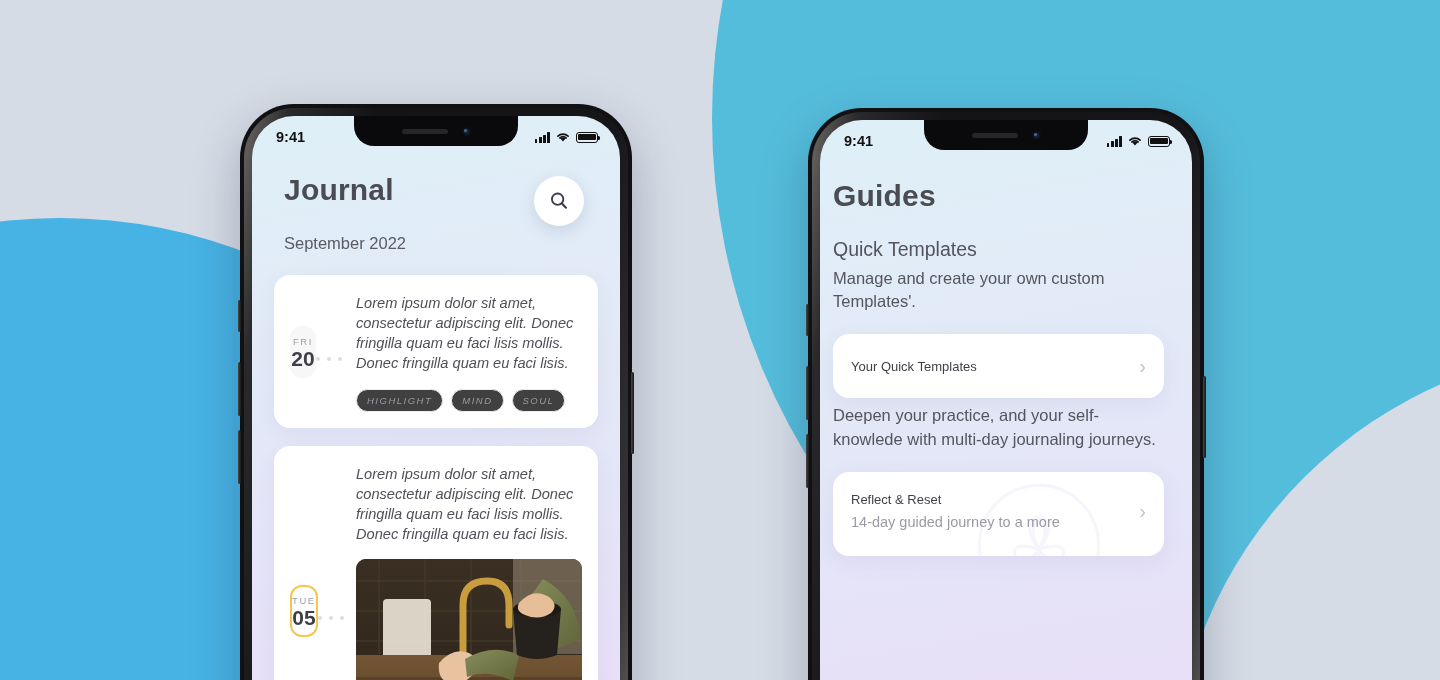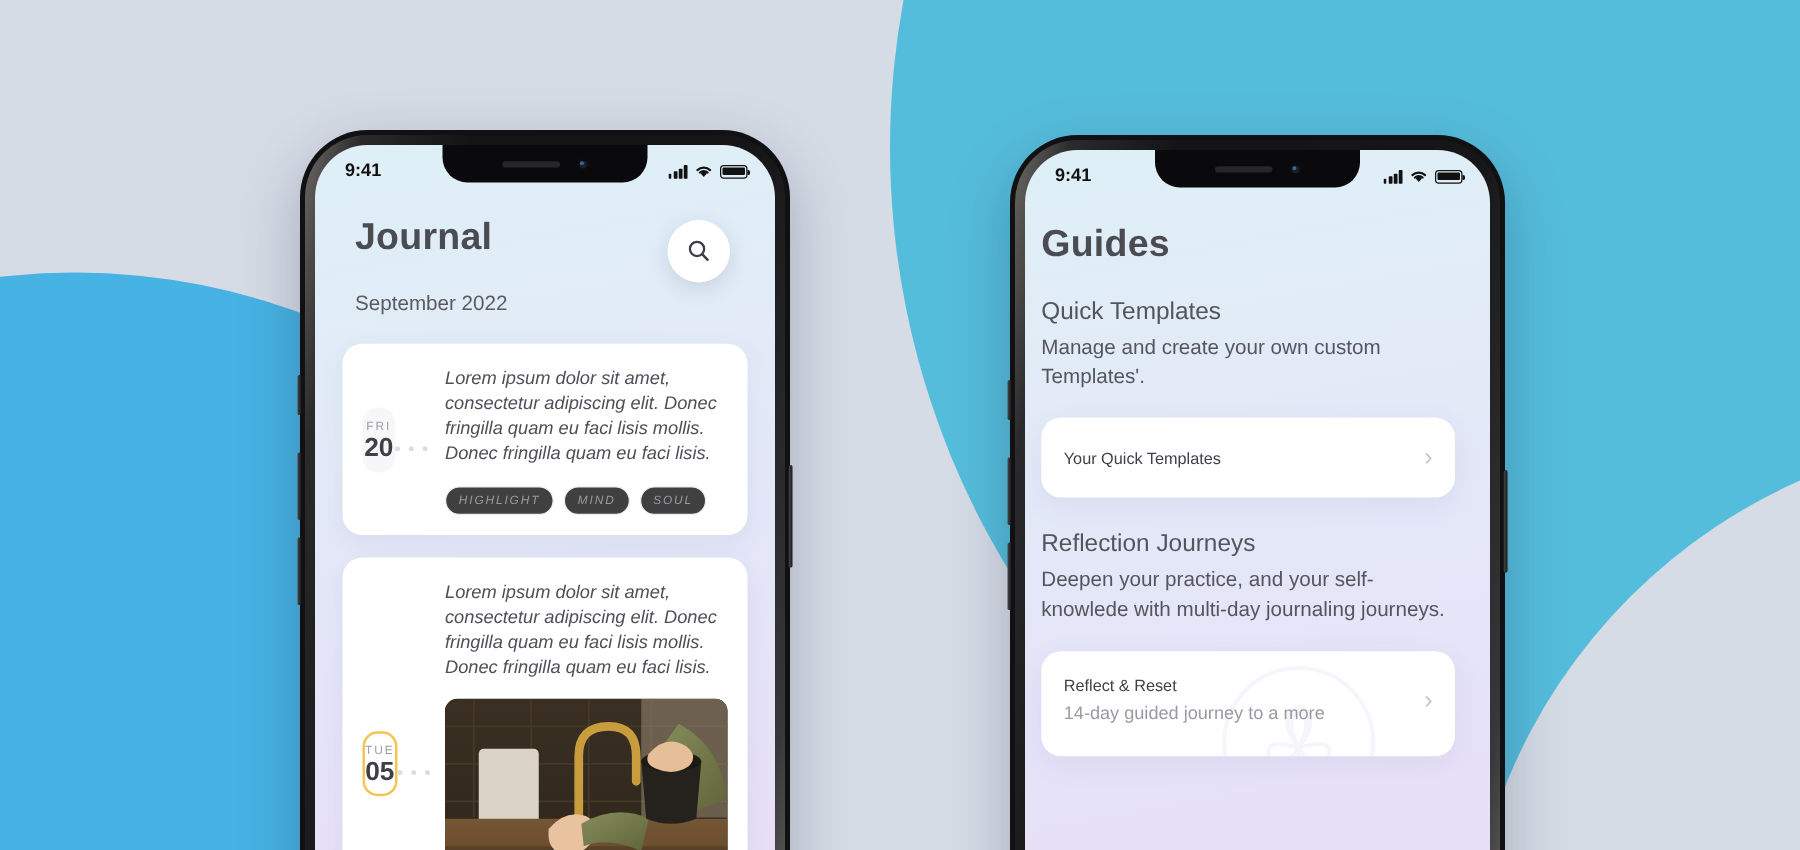--- a/index.html
+++ b/index.html
@@ -353,21 +353,20 @@
 
         <div class="big-title">Guides</div>
 
         <div class="sec-h">Quick Templates</div>
         <div class="sec-p">Manage and create your own custom Templates'.</div>
         <div class="gcard">
           <div class="gcard-title">Your Quick Templates</div>
           <div class="chev">›</div>
         </div>
 
-        <div class="sec-h">Reflection Journeys</div>
         <div class="sec-p">Deepen your practice, and your self-knowlede with multi-day journaling journeys.</div>
         <div class="gcard gcard-tall">
           <svg class="watermark" viewBox="0 0 120 120">
             <circle cx="60" cy="60" r="55" fill="none" stroke="#e9e2f2" stroke-width="3"></circle>
             <g fill="none" stroke="#e9e2f2" stroke-width="3" stroke-linecap="round">
               <path d="M60 64 q-16 -22 -2 -30 q14 8 2 30"></path>
               <path d="M60 64 q16 -22 2 -30 q-14 8 -2 30"></path>
               <path d="M60 64 q-26 -8 -22 6 q12 10 22 -6"></path>
               <path d="M60 64 q26 -8 22 6 q-12 10 -22 -6"></path>
               <path d="M60 64 L60 104"></path>

